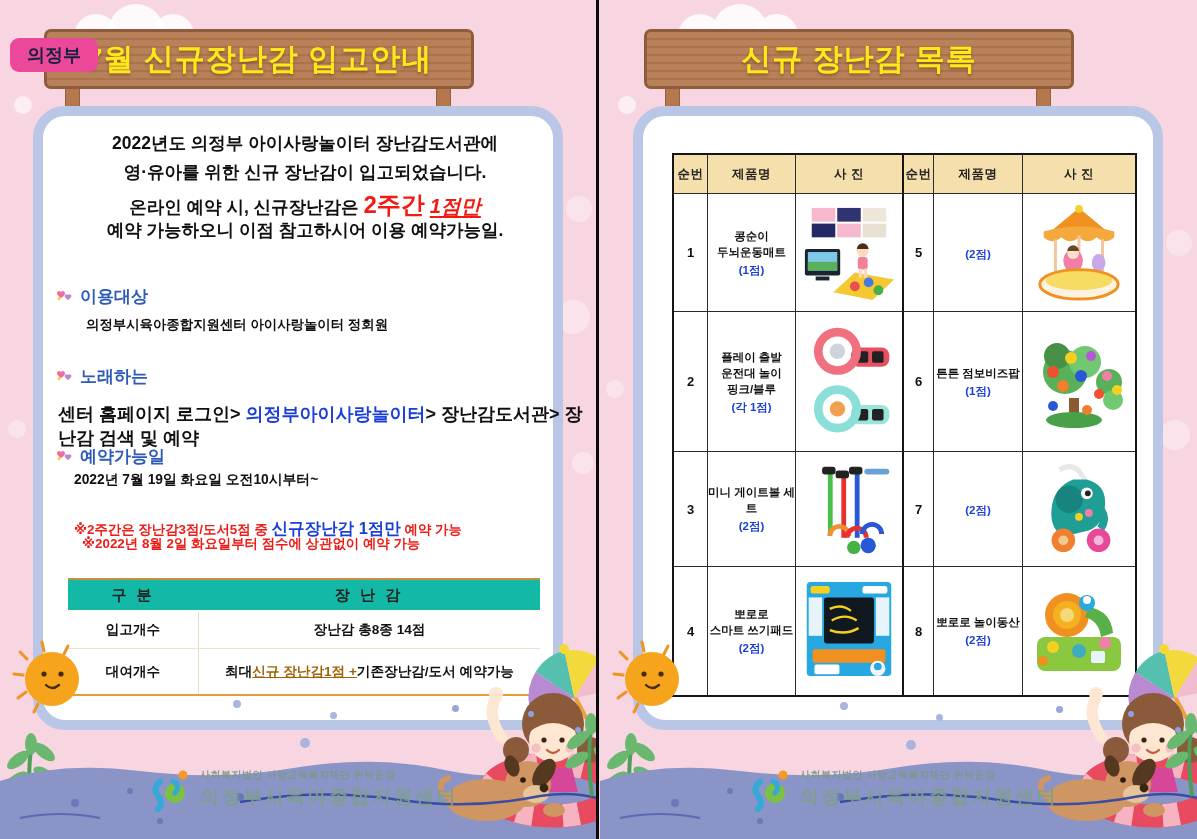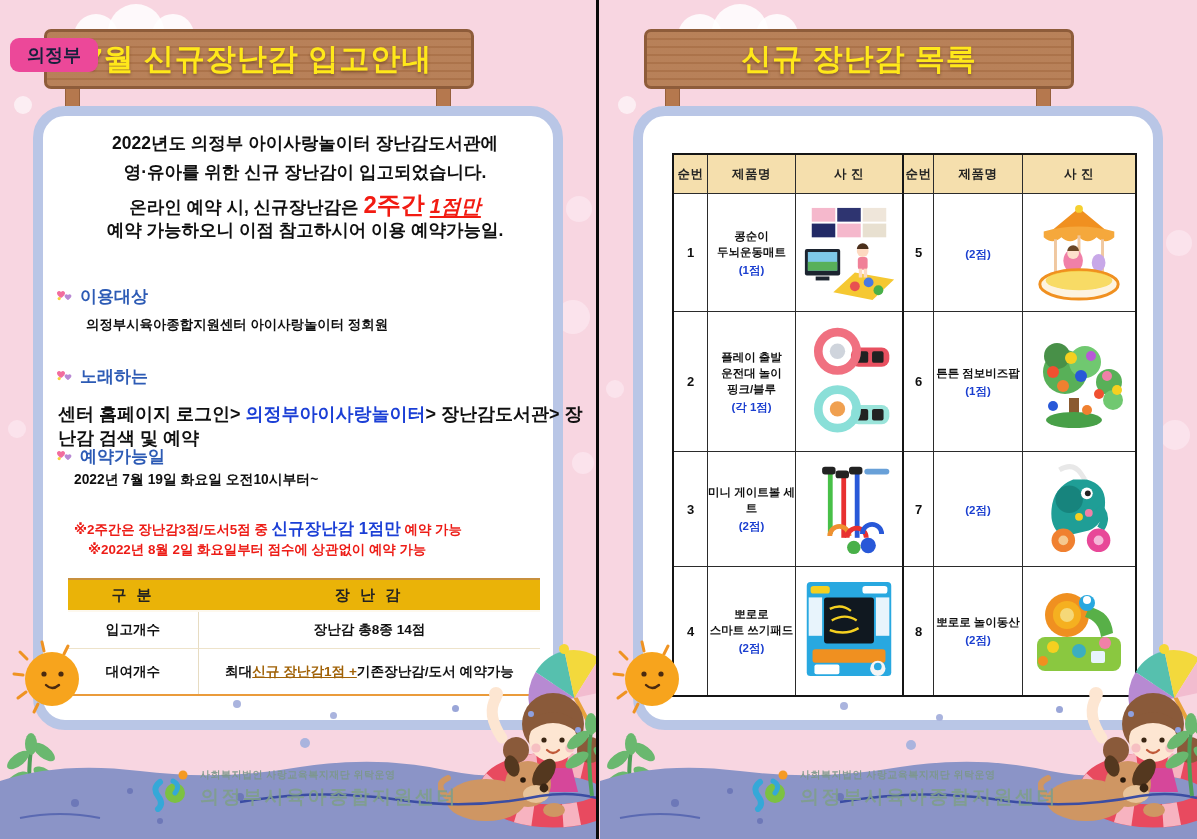--- a/index.html
+++ b/index.html
@@ -37,21 +37,21 @@
   .sec-h{position:absolute;left:56px;font-size:17px;font-weight:bold;color:#2d5bb5;z-index:4;display:flex;align-items:center;gap:6px;}
   .sec-body{position:absolute;left:74px;font-size:13.4px;font-weight:bold;color:#101010;z-index:4;}
   .blue-link{color:#1b3fd6;}
   .red-line{color:#ed1c16;}
   .blue-inline{color:#1b3fd6;font-size:16.5px;}
 
   
   .lt{position:absolute;left:68px;top:578px;width:472px;z-index:4;display:grid;
     grid-template-columns:130px 342px;grid-template-rows:32px 37px 45px;
     border-top:2.5px solid #c8903e;border-bottom:2.5px solid #ea9b3b;}
-  .lt .hc{background:#eab308;display:flex;align-items:center;justify-content:center;
+  .lt .hc{background:#14b8a6;display:flex;align-items:center;justify-content:center;
     font-size:15px;font-weight:bold;letter-spacing:3px;color:#222;border-bottom:2px solid #fdf8ee;}
   .lt .bc{display:flex;align-items:center;justify-content:center;font-size:13.6px;font-weight:bold;color:#111;}
   .lt .r1{border-bottom:1px solid #eee3ca;}
   .lt .v{border-left:1px solid #e7dcc2;}
   .red-strong{color:#a16207;text-decoration:underline;}
 
   
   .rt{position:absolute;left:72px;top:153px;z-index:4;display:grid;
     grid-template-columns:34px 88px 108px 30px 89px 112px;
     grid-template-rows:39px 118px 140px 115px 128px;
@@ -141,21 +141,21 @@
     <div class="sec-h" style="top:445px;">
       <svg width="18" height="16" viewBox="0 0 18 16">
         <path d="M5 3 C3.5 1, 1 2, 1 4.2 C1 6.5 5 9 5 9 C5 9 9 6.5 9 4.2 C9 2, 6.5 1, 5 3 Z" fill="#f26d9e"></path>
         <path d="M12 6 C10.8 4.4, 8.6 5.2, 8.6 7 C8.6 8.9 12 11 12 11 C12 11 15.4 8.9 15.4 7 C15.4 5.2, 13.2 4.4, 12 6 Z" fill="#b98ad4"></path>
         <circle cx="3.2" cy="9.6" r="1.6" fill="#f5d23c"></circle>
       </svg>
       <span>예약가능일</span>
     </div>
     <p class="sec-body" style="top:471px;margin:0;font-size:13.8px;">2022년 7월 19일 화요일 오전10시부터~</p>
     <p class="sec-body red-line" style="top:518px;margin:0;"><span>※2주간은 장난감3점/도서5점 중 </span><span class="blue-inline">신규장난감 1점만</span><span> 예약 가능</span></p>
-    <p class="sec-body red-line" style="top:527px;margin:14px;">※2022년 8월 2일 화요일부터 점수에 상관없이 예약 가능</p>
+    <p class="sec-body red-line" style="top:527px;margin:8px;">※2022년 8월 2일 화요일부터 점수에 상관없이 예약 가능</p>
 
     <div class="lt">
       <div class="hc">구   분</div>
       <div class="hc">장 난 감</div>
       <div class="bc r1">입고개수</div>
       <div class="bc r1 v">장난감 총8종 14점</div>
       <div class="bc">대여개수</div>
       <div class="bc v">
           <span>최대 </span>
           <span class="red-strong">신규 장난감1점 +</span>

